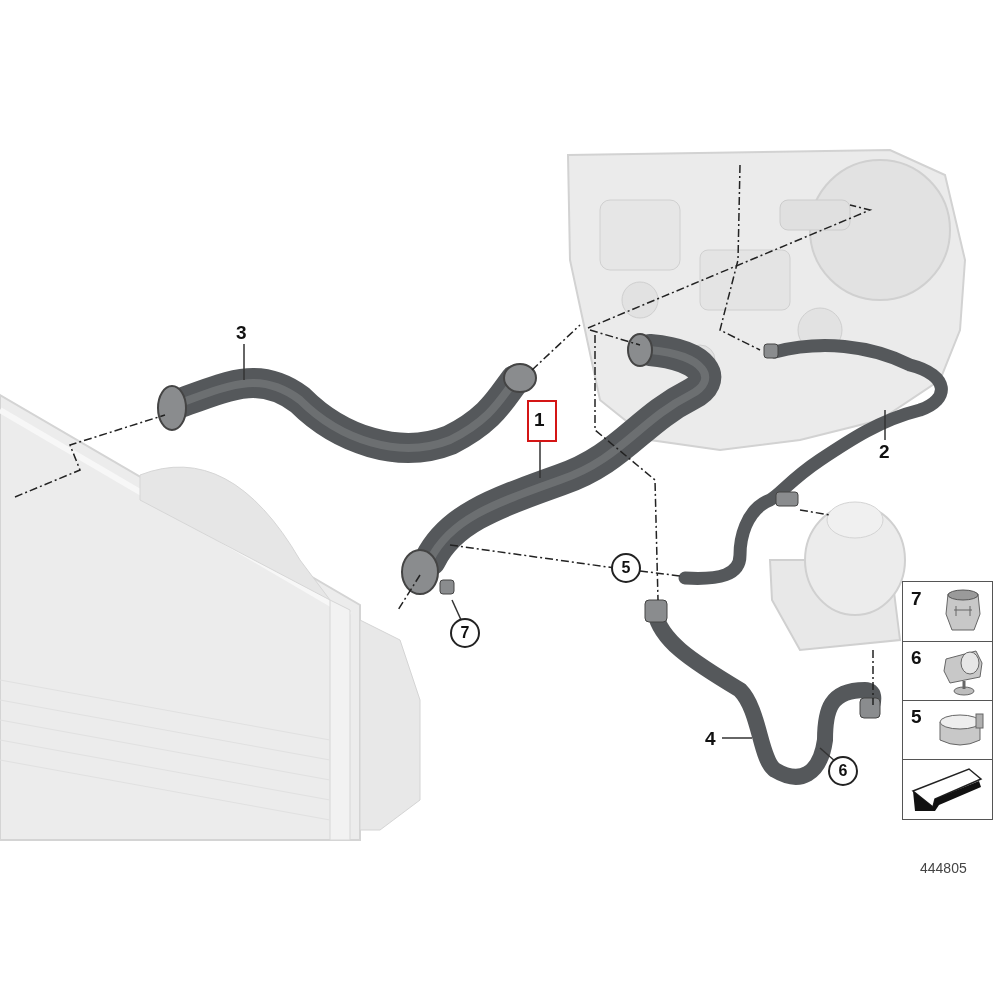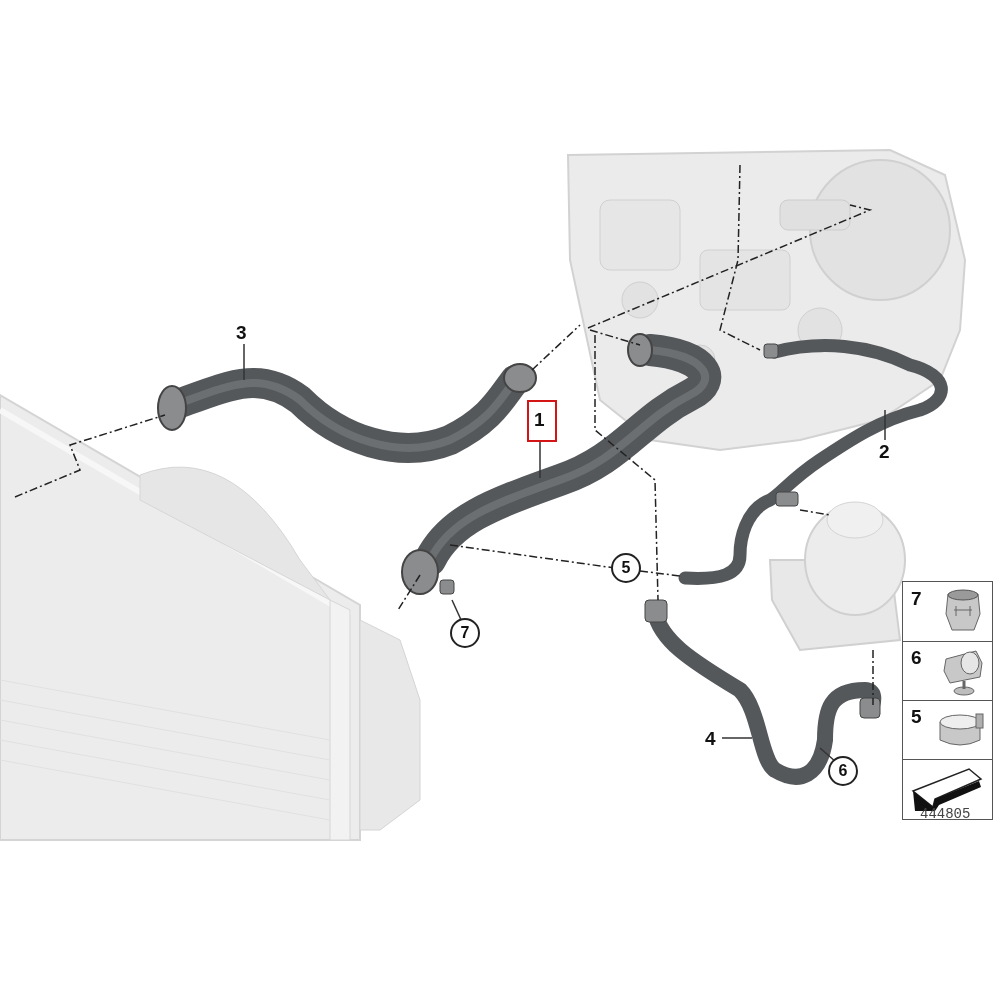--- a/index.html
+++ b/index.html
@@ -11,22 +11,22 @@
   .circle-callout { position: absolute; width: 26px; height: 26px; border: 2px solid #222;
              border-radius: 50%; background: #fff; font-weight: bold; font-size: 16px;
              display: flex; align-items: center; justify-content: center; color: #111;
              font-family: "Liberation Sans", sans-serif; }
   .highlight { position: absolute; border: 2px solid #d41515; }
   #legend { position: absolute; left: 902px; top: 581px; width: 89px; height: 237px;
             border: 1px solid #555; background: #fff; }
   .legend-cell { position: absolute; left: 0; width: 89px; height: 59px; border-bottom: 1px solid #555; }
   .legend-num { position: absolute; left: 8px; top: 6px; font-weight: bold; font-size: 19px; color: #111; }
   .legend-icon { position: absolute; right: 6px; top: 4px; }
-  #diagram-id { position: absolute; left: 920px; top: 806px; font-size: 14px; color: #444;
-                font-family: Liberation Mono, monospace; }
+  #diagram-id { position: absolute; left: 920px; top: 860px; font-size: 14px; color: #444;
+                font-family: Liberation Sans, sans-serif; }
 </style>
 </head>
 <body>
 
 <div id="stage">
   <svg width="997" height="997" viewBox="0 0 997 997" xmlns="http://www.w3.org/2000/svg">
 
     <g>
       <path d="M568,155 L890,150 L945,175 L965,260 L960,330 L940,380 L880,420 L800,440 L720,450 L650,440 L600,400 L585,330 L570,260 Z" fill="#ebebeb" stroke="#d2d2d2" stroke-width="2"></path>
       <circle cx="880" cy="230" r="70" fill="#e2e2e2" stroke="#d0d0d0" stroke-width="2"></circle>

